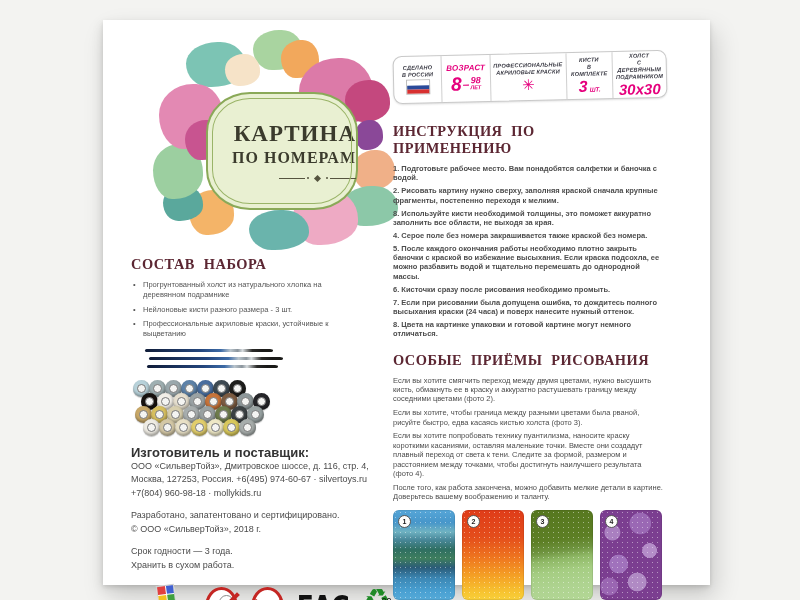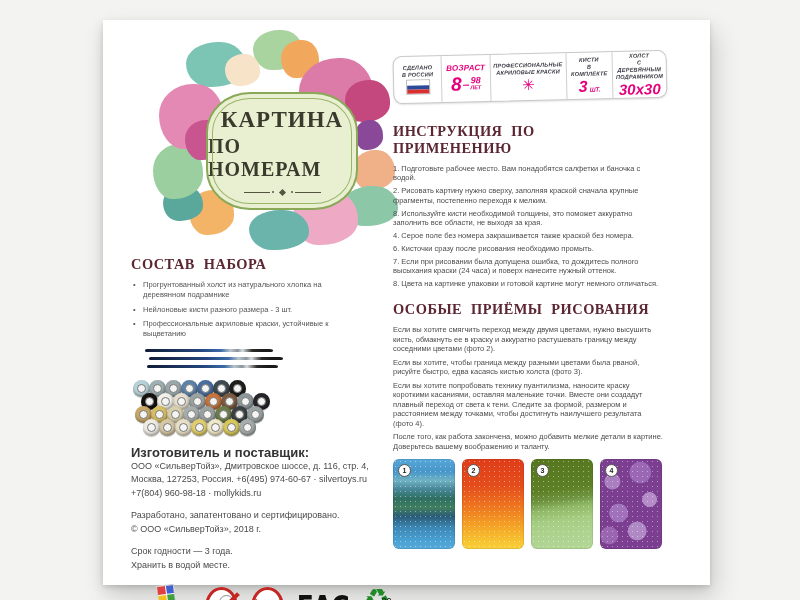--- a/index.html
+++ b/index.html
@@ -5,24 +5,24 @@
   html,body{margin:0;padding:0;}
   .stage{position:relative;width:800px;height:600px;background:#f3f3f1;overflow:hidden;font-family:"Liberation Sans",sans-serif;}
   .box{position:absolute;left:103px;top:20px;width:607px;height:565px;background:#ffffff;
        box-shadow:0 2px 4px rgba(0,0,0,.10), 5px 12px 24px rgba(0,0,0,.16), -2px 4px 10px rgba(0,0,0,.08);}
   
   .leftcol{position:absolute;left:28px;top:8px;width:262px;}
   .bouquet{position:relative;width:250px;height:228px;}
   .blob{position:absolute;border-radius:55% 45% 60% 40% / 50% 55% 45% 55%;}
   .frame{position:absolute;left:75px;top:64px;width:148px;height:114px;background:#e9f0d2;
          border:2px solid #8aa958;border-radius:44px 44px 44px 44px / 40px 40px 40px 40px;z-index:3;
-         display:flex;flex-direction:column;align-items:center;justify-content:center;}
+         display:flex;flex-direction:column;align-items:flex-end;justify-content:center;}
   .frame:after{content:"";position:absolute;inset:4px;border:1px solid #9ab468;border-radius:38px/34px;}
   .t1{font-family:"Liberation Serif",serif;font-weight:bold;font-size:23px;letter-spacing:1px;color:#3b3b2d;line-height:1;}
-  .t2{font-family:"Liberation Serif",serif;font-weight:bold;font-size:20px;letter-spacing:1px;color:#3b3b2d;margin-top:4px;}
+  .t2{font-family:"Liberation Serif",serif;font-weight:bold;font-size:16px;letter-spacing:1px;color:#3b3b2d;margin-top:4px;}
   .orn{display:flex;align-items:center;margin-top:9px;}
   .orn .ln{width:26px;height:1px;background:#55543f;}
   .orn .dm{width:5px;height:5px;background:#55543f;transform:rotate(45deg);margin:0 4px;}
   .orn .dot{width:2px;height:2px;border-radius:50%;background:#55543f;margin:0 2px;}
   .h-section{font-family:"Liberation Serif",serif;font-weight:bold;font-size:15px;letter-spacing:.5px;word-spacing:5px;color:#5c2733;transform:scaleX(.96);transform-origin:left;}
   .kit-list{margin:7px 0 0 2px;padding:0;list-style:none;width:225px;}
   .kit-list li{position:relative;padding-left:10px;font-size:7.5px;line-height:1.3;color:#555;margin-bottom:5px;}
   .kit-list li:before{content:"•";position:absolute;left:0;top:0;color:#555;}
   .brushes{margin:10px 0 0 14px;width:130px;}
   .brush{position:relative;height:3px;margin-bottom:5px;border-radius:2px;
@@ -65,21 +65,21 @@
   .agebig .stack .n{font-size:9px;}
   .agebig .stack .u{font-size:5.5px;}
   .splat{font-size:15px;color:#e5007d;line-height:1;margin-top:1px;}
   .three{display:flex;align-items:baseline;font-style:italic;font-weight:bold;color:#e5007d;margin-top:1px;}
   .three .n{font-size:16px;line-height:1;}
   .three .u{font-size:6px;margin-left:2px;}
   .size3030{font-style:italic;font-weight:bold;font-size:15px;color:#e5007d;line-height:1;margin-top:1px;}
   .flag{width:22px;height:13px;border:1px solid #b8b8b8;margin-top:2px;display:flex;flex-direction:column;}
   .flag i{flex:1;}
   .instr-head{margin-top:22px;}
-  .instr-list{margin:7px 4px 0 0;padding:0;list-style:none;width:270px;}
+  .instr-list{margin:7px 4px 0 0;padding:0;list-style:none;width:270px;font-weight:bold;}
   .instr-list li{font-size:7.5px;line-height:1.25;color:#4c4c4c;margin-bottom:3.5px;}
   .tech-head{margin-top:13px;}
   .tech-list{margin:7px 0 0 0;width:270px;}
   .tech-list p{font-size:7.5px;line-height:1.25;color:#4c4c4c;margin:0 0 4.5px 0;}
   .photos{display:flex;gap:7px;margin-top:8px;}
   .photo{position:relative;width:62px;height:90px;border-radius:6px;overflow:hidden;box-shadow:inset 0 0 0 1px rgba(0,0,0,.08);}
   .pnum{position:absolute;top:5px;left:5px;width:13px;height:13px;border-radius:50%;background:#fdfdfb;border:1px solid #555;box-sizing:border-box;display:flex;align-items:center;justify-content:center;font-size:7px;font-weight:bold;color:#222;z-index:2;}
   .speck{background-image:radial-gradient(rgba(255,255,255,.45) 14%, transparent 16%);background-size:5px 5px;}
   .sw1{background:linear-gradient(180deg,#56a6d8 0%,#4796ca 14%,#6fb2c2 24%,#49889a 33%,#2f6f62 44%,#3f7e5e 54%,#2b5c78 64%,#3c87b4 76%,#49a0d2 90%,#56aad8 100%);}
   .sw2{background:linear-gradient(180deg,#df3c19 0%,#e44d1b 30%,#ee741f 52%,#f49e25 72%,#f7c531 92%,#f8cf3a 100%);}
@@ -250,21 +250,21 @@
       <div class="mfr">
         <div class="b">Изготовитель и поставщик:</div>
         <div class="l">ООО «СильверТойз», Дмитровское шоссе, д. 116, стр. 4,</div>
         <div class="l">Москва, 127253, Россия. +6(495) 974-60-67 · silvertoys.ru</div>
         <div class="l">+7(804) 960-98-18 · mollykids.ru</div>
         <div class="gap"></div>
         <div class="l">Разработано, запатентовано и сертифицировано.</div>
         <div class="l">© ООО «СильверТойз», 2018 г.</div>
         <div class="gap"></div>
         <div class="l">Срок годности — 3 года.</div>
-        <div class="l">Хранить в водой месте.</div>
+        <div class="l">Хранить в сухом работа.</div>
       </div>
 
       <div class="marksrow">
         <div class="brandlogo">
           <div class="cube">
             <i style="background:#e04040;"></i>
               <i style="background:#4060d0;"></i>
               <i style="background:#f0c020;"></i>
               <i style="background:#40a040;"></i>
           </div>
@@ -329,20 +329,21 @@
           <div class="size3030">30х30</div>
         </div>
       </div>
 
       <div class="h-section instr-head">ИНСТРУКЦИЯ ПО ПРИМЕНЕНИЮ</div>
       <ul class="instr-list">
         <li>1. Подготовьте рабочее место. Вам понадобятся салфетки и баночка с водой.</li>
         <li>2. Рисовать картину нужно сверху, заполняя краской сначала крупные фрагменты, постепенно переходя к мелким.</li>
         <li>8. Используйте кисти необходимой толщины, это поможет аккуратно заполнить все области, не выходя за края.</li>
         <li>4. Серое поле без номера закрашивается также краской без номера.</li>
+        <li>5. После каждого окончания работы необходимо плотно закрыть баночки с краской во избежание высыхания. Если краска подсохла, ее можно разбавить водой и тщательно перемешать до однородной массы.</li>
         <li>6. Кисточки сразу после рисования необходимо промыть.</li>
         <li>7. Если при рисовании была допущена ошибка, то дождитесь полного высыхания краски (24 часа) и поверх нанесите нужный оттенок.</li>
         <li>8. Цвета на картинке упаковки и готовой картине могут немного отличаться.</li>
       </ul>
 
       <div class="h-section tech-head">ОСОБЫЕ ПРИЁМЫ РИСОВАНИЯ</div>
       <div class="tech-list">
         <p>Если вы хотите смягчить переход между двумя цветами, нужно высушить кисть, обмакнуть ее в краску и аккуратно растушевать границу между соседними цветами (фото 2).</p>
         <p>Если вы хотите, чтобы граница между разными цветами была рваной, рисуйте быстро, едва касаясь кистью холста (фото 3).</p>
         <p>Если вы хотите попробовать технику пуантилизма, наносите краску короткими касаниями, оставляя маленькие точки. Вместе они создадут плавный переход от света к тени. Следите за формой, размером и расстоянием между точками, чтобы достигнуть наилучшего результата (фото 4).</p>

